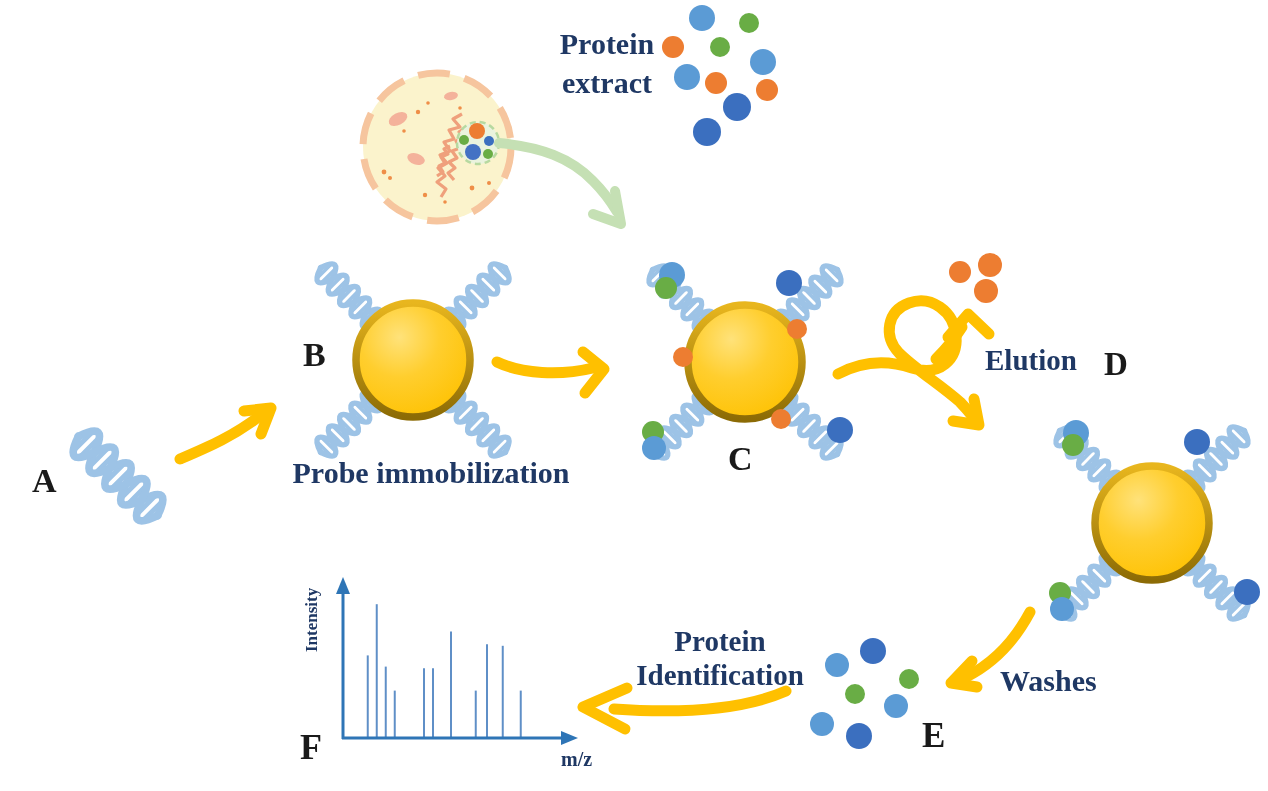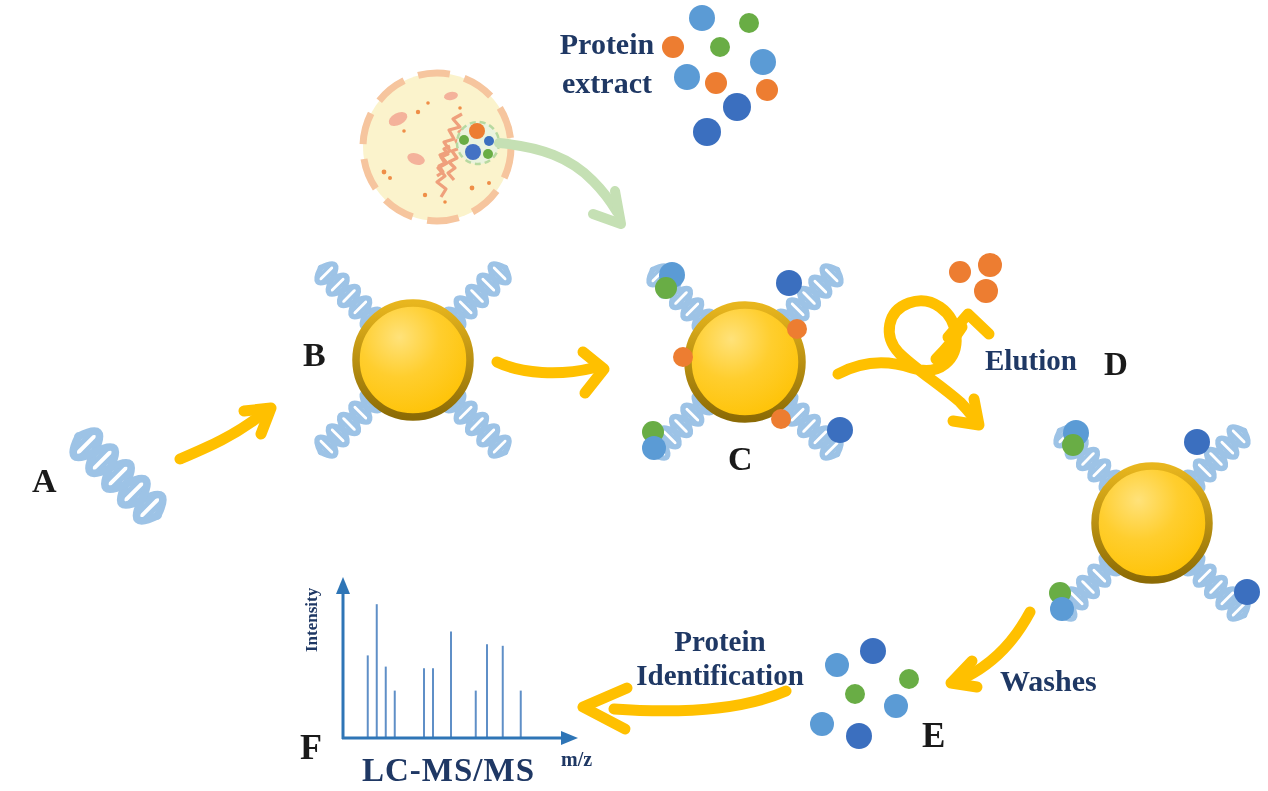--- a/index.html
+++ b/index.html
@@ -191,30 +191,30 @@
       <div class="dot" style="left: 845px; top: 684px; width: 20px; height: 20px; background: rgb(105, 173, 69);"></div>
       <div class="dot" style="left: 899px; top: 669px; width: 20px; height: 20px; background: rgb(105, 173, 69);"></div>
       <div class="dot" style="left: 884px; top: 694px; width: 24px; height: 24px; background: rgb(91, 155, 213);"></div>
       <div class="dot" style="left: 810px; top: 712px; width: 24px; height: 24px; background: rgb(91, 155, 213);"></div>
       <div class="dot" style="left: 846px; top: 723px; width: 26px; height: 26px; background: rgb(59, 111, 191);"></div>
     </div>
 
   <div class="lbl step" style="left:32px;top:462px;">A</div>
 
   <div class="lbl step" style="left:303px;top:336px;">B</div>
+  <div class="lbl navy" style="left:290px;top:456px;width:282px;font-size:30px;line-height:1.15;text-align:center;">Probe immobilization</div>
 
   <div class="lbl navy" style="left:548px;top:24px;width:118px;font-size:30px;line-height:1.3;">Protein extract</div>
 
   <div class="lbl step" style="left:728px;top:440px;">C</div>
 
   <div class="lbl navy" style="left:985px;top:344px;font-size:29px;">Elution</div>
   <div class="lbl step" style="left:1104px;top:346px;font-size:33px;">D</div>
 
   <div class="lbl navy" style="left:1000px;top:664px;font-size:30px;">Washes</div>
   <div class="lbl step" style="left:922px;top:716px;font-size:35px;">E</div>
 
   <div class="lbl navy" style="left:620px;top:624px;width:200px;font-size:29px;line-height:1.18;">Protein Identification</div>
 
   <div class="lbl navy" id="intensity-label">Intensity</div>
   <div class="lbl navy" id="mz-label" style="left:546px;top:748px;">m/z</div>
   <div class="lbl step" style="left:300px;top:726px;font-size:36px;">F</div>
-  <div class="lbl navy" id="lcmsms-label" style="left:362px;top:752px;">LC-MS/MS</div>
 </div>
 
 </body></html>

